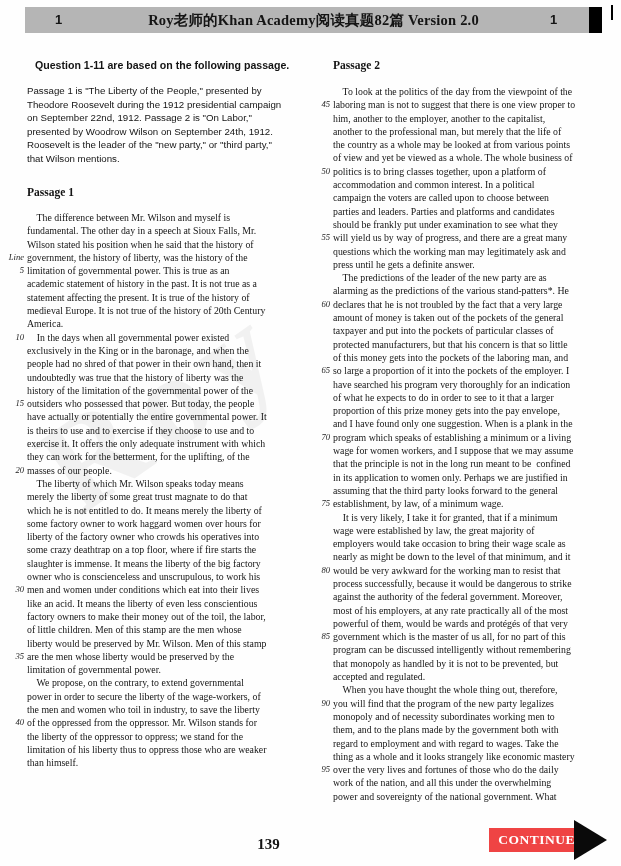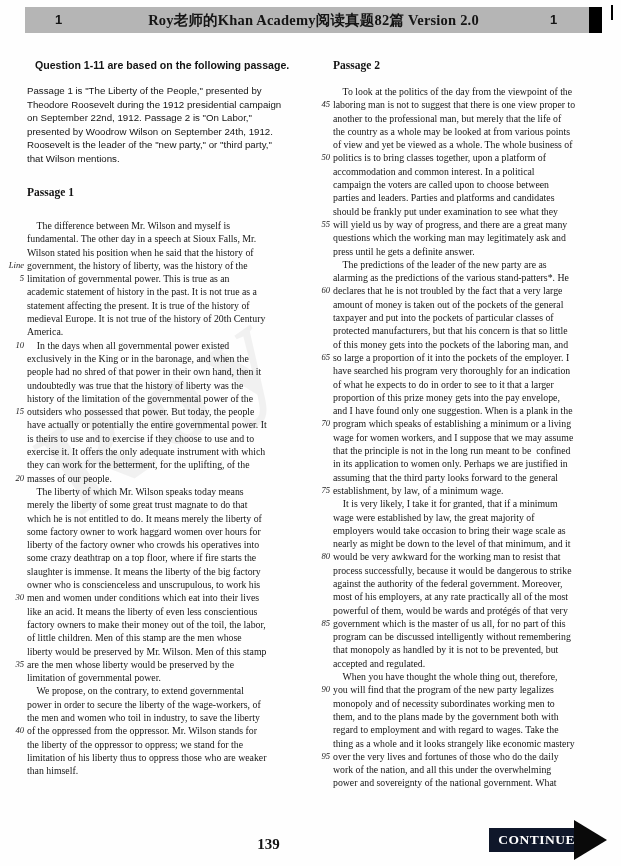--- a/index.html
+++ b/index.html
@@ -44,39 +44,39 @@
     margin:0 0 13px 8px;white-space:nowrap;
   }
   .intro .pline{
     font-family:"Liberation Sans",sans-serif;font-size:9.7px;line-height:13.5px;
     white-space:pre;
   }
   .passage-heading{
     font-family:"Liberation Serif",serif;font-weight:bold;font-size:11.5px;
     margin:0 0 14px 0;
   }
-  .col-left .passage-heading{margin-top:21px;margin-bottom:21px;}
+  .col-left .passage-heading{margin-top:21px;margin-bottom:13px;}
   .passage .pline{
     font-family:"Liberation Serif",serif;font-size:9.8px;line-height:13.3px;
     white-space:pre;position:relative;
   }
   .lnum{
     position:absolute;left:-23px;width:20px;text-align:right;
     font-style:italic;font-size:8.6px;color:#1c1c1c;
   }
   
   .page-num{
     position:absolute;left:0;top:836px;width:537px;text-align:center;
     font-weight:bold;font-size:15px;font-family:"Liberation Serif",serif;
   }
   .continue{
     position:absolute;right:14px;bottom:6px;display:flex;align-items:center;
   }
   .continue-box{
-    background:#0f172a;color:#fff;font-weight:bold;font-size:13.5px;
+    background:#ef4444;color:#fff;font-weight:bold;font-size:13.5px;
     font-family:"Liberation Serif",serif;letter-spacing:.5px;
     padding:5px 0 5px 9px;line-height:1;
   }
   .continue-head{
     width:0;height:0;margin-left:-1px;
     border-left:33px solid #0a0a0a;
     border-top:20px solid transparent;
     border-bottom:20px solid transparent;
   }
 </style>
@@ -148,20 +148,21 @@
       <div class="pline"><span class="lnum"></span><span class="ltxt">limitation of his liberty thus to oppress those who are weaker</span></div>
       <div class="pline"><span class="lnum"></span><span class="ltxt">than himself.</span></div>
     </div>
 </section>
 
 <section class="col col-right">
   <h3 class="passage-heading">Passage 2</h3>
   <div class="passage">
       <div class="pline"><span class="lnum"></span><span class="ltxt">    To look at the politics of the day from the viewpoint of the</span></div>
       <div class="pline"><span class="lnum">45</span><span class="ltxt">laboring man is not to suggest that there is one view proper to</span></div>
+      <div class="pline"><span class="lnum"></span><span class="ltxt">him, another to the employer, another to the capitalist,</span></div>
       <div class="pline"><span class="lnum"></span><span class="ltxt">another to the professional man, but merely that the life of</span></div>
       <div class="pline"><span class="lnum"></span><span class="ltxt">the country as a whole may be looked at from various points</span></div>
       <div class="pline"><span class="lnum"></span><span class="ltxt">of view and yet be viewed as a whole. The whole business of</span></div>
       <div class="pline"><span class="lnum">50</span><span class="ltxt">politics is to bring classes together, upon a platform of</span></div>
       <div class="pline"><span class="lnum"></span><span class="ltxt">accommodation and common interest. In a political</span></div>
       <div class="pline"><span class="lnum"></span><span class="ltxt">campaign the voters are called upon to choose between</span></div>
       <div class="pline"><span class="lnum"></span><span class="ltxt">parties and leaders. Parties and platforms and candidates</span></div>
       <div class="pline"><span class="lnum"></span><span class="ltxt">should be frankly put under examination to see what they</span></div>
       <div class="pline"><span class="lnum">55</span><span class="ltxt">will yield us by way of progress, and there are a great many</span></div>
       <div class="pline"><span class="lnum"></span><span class="ltxt">questions which the working man may legitimately ask and</span></div>

